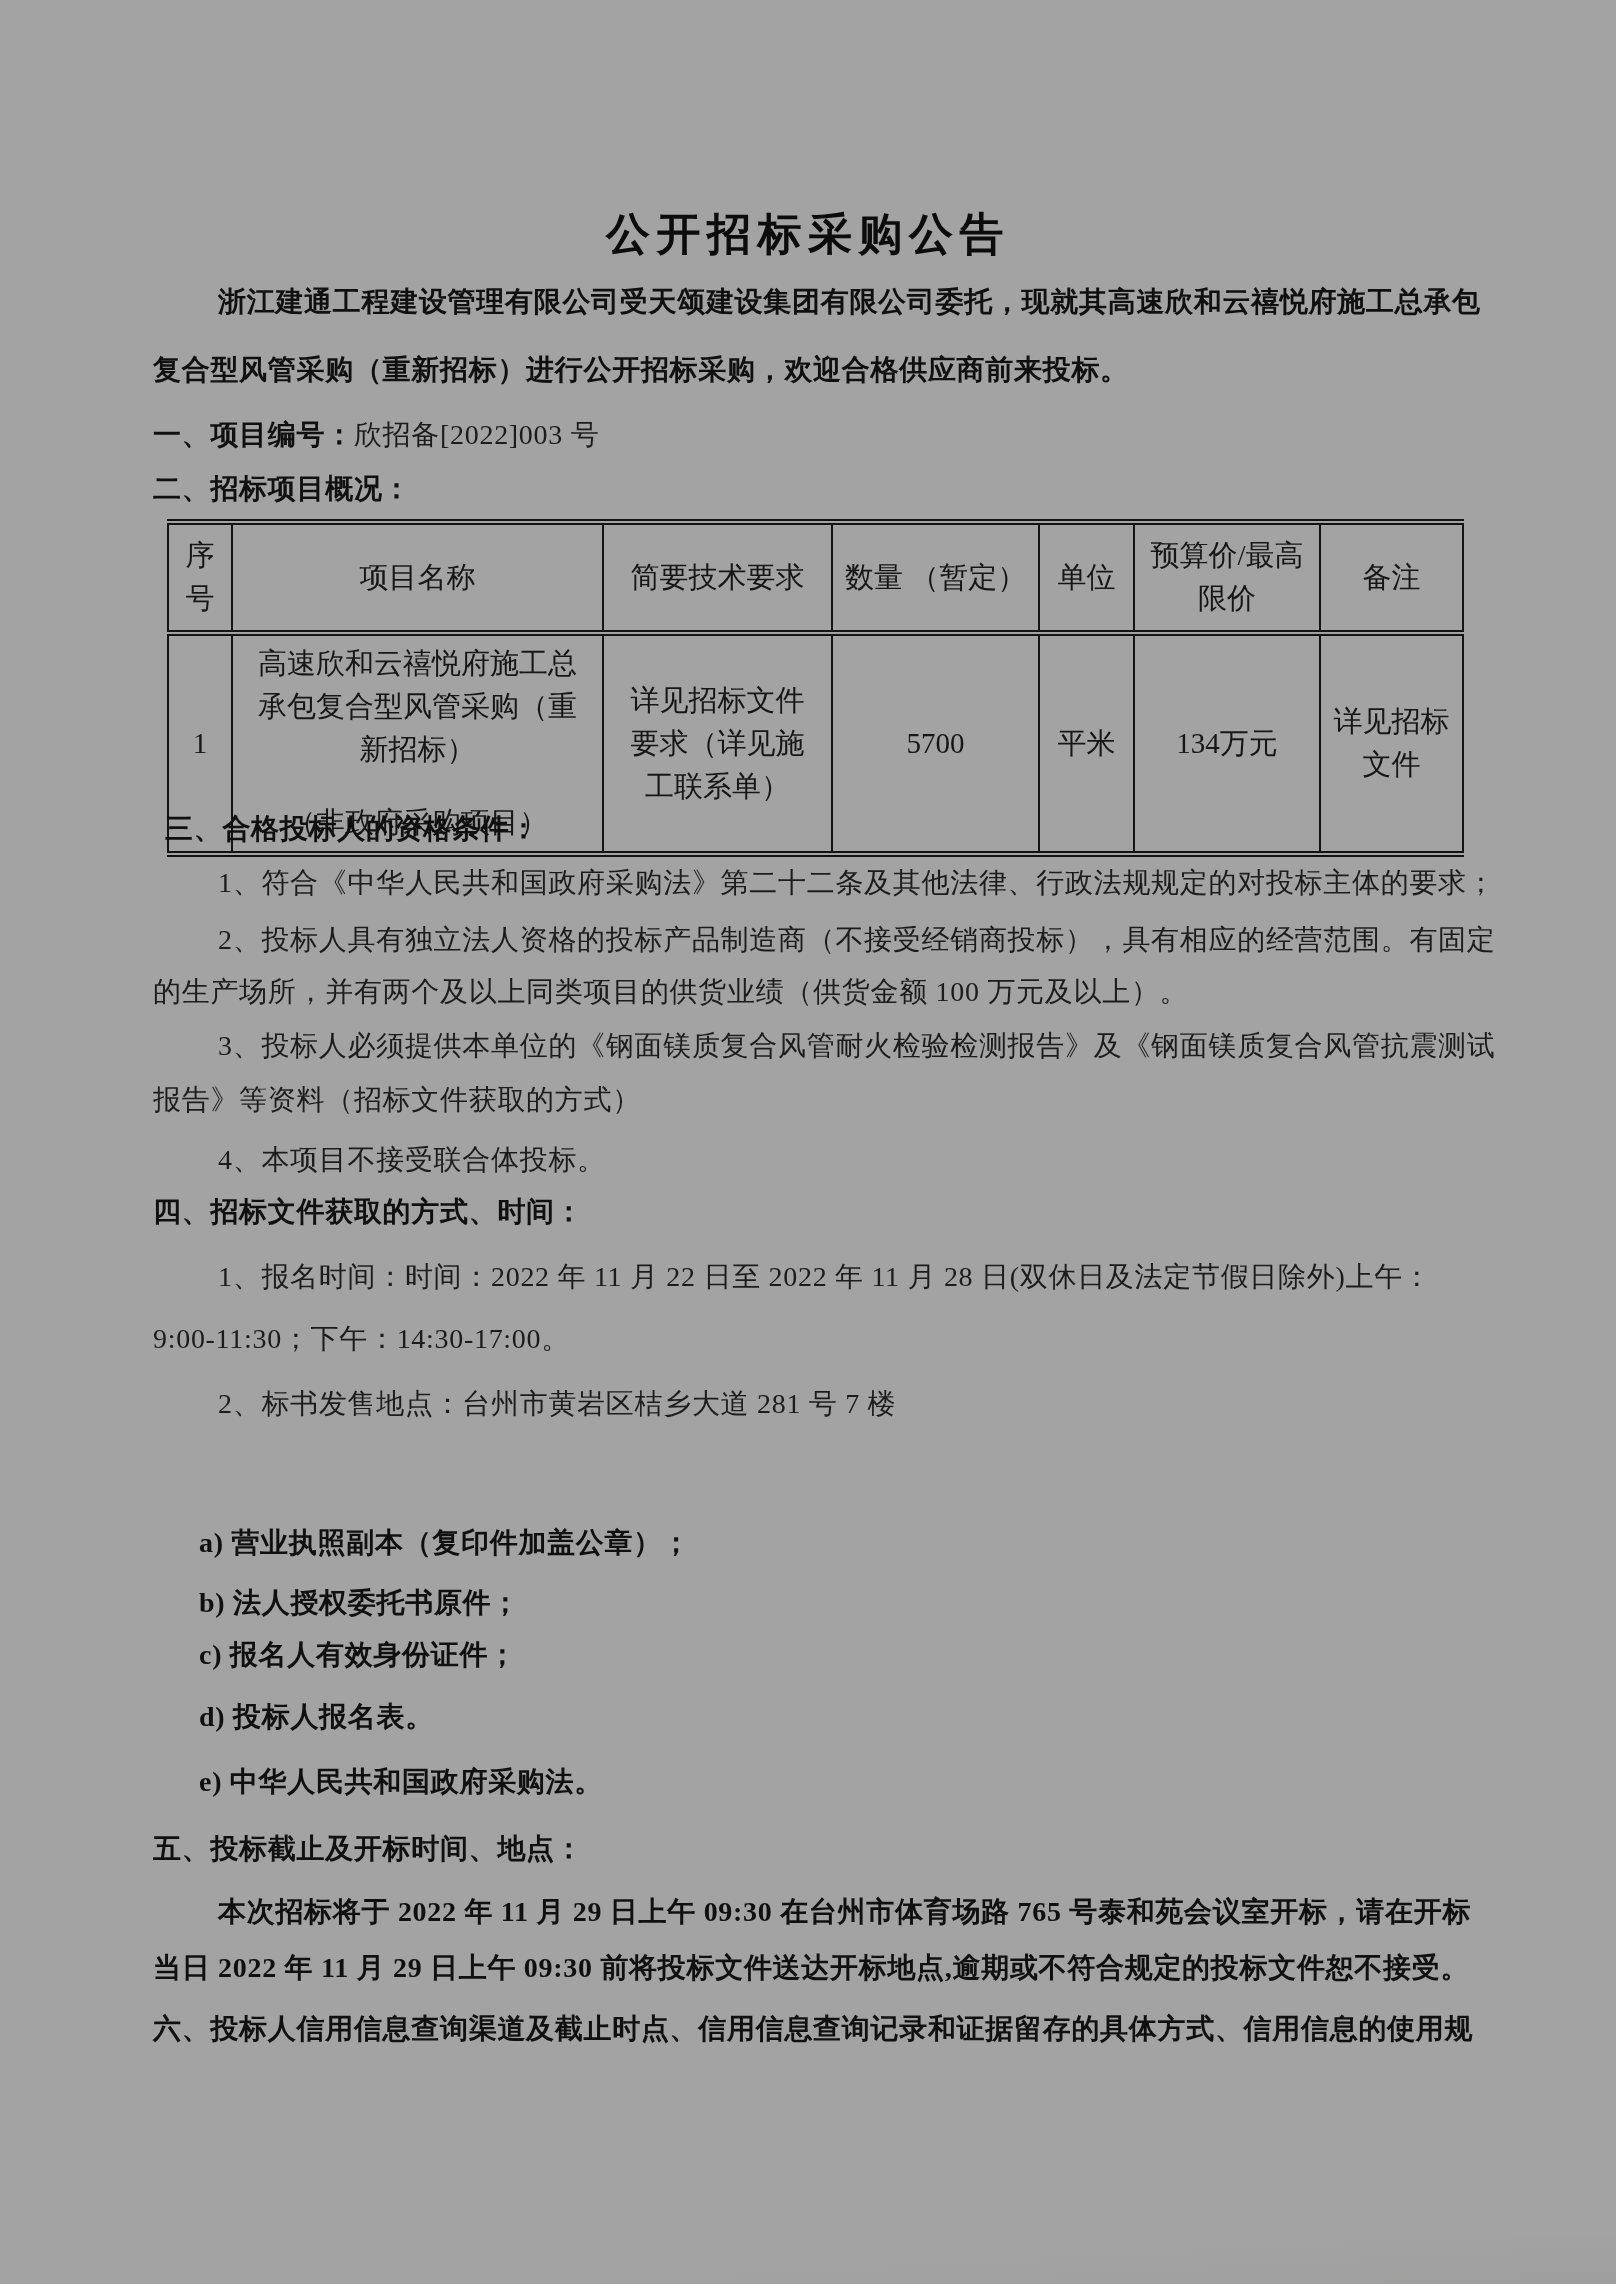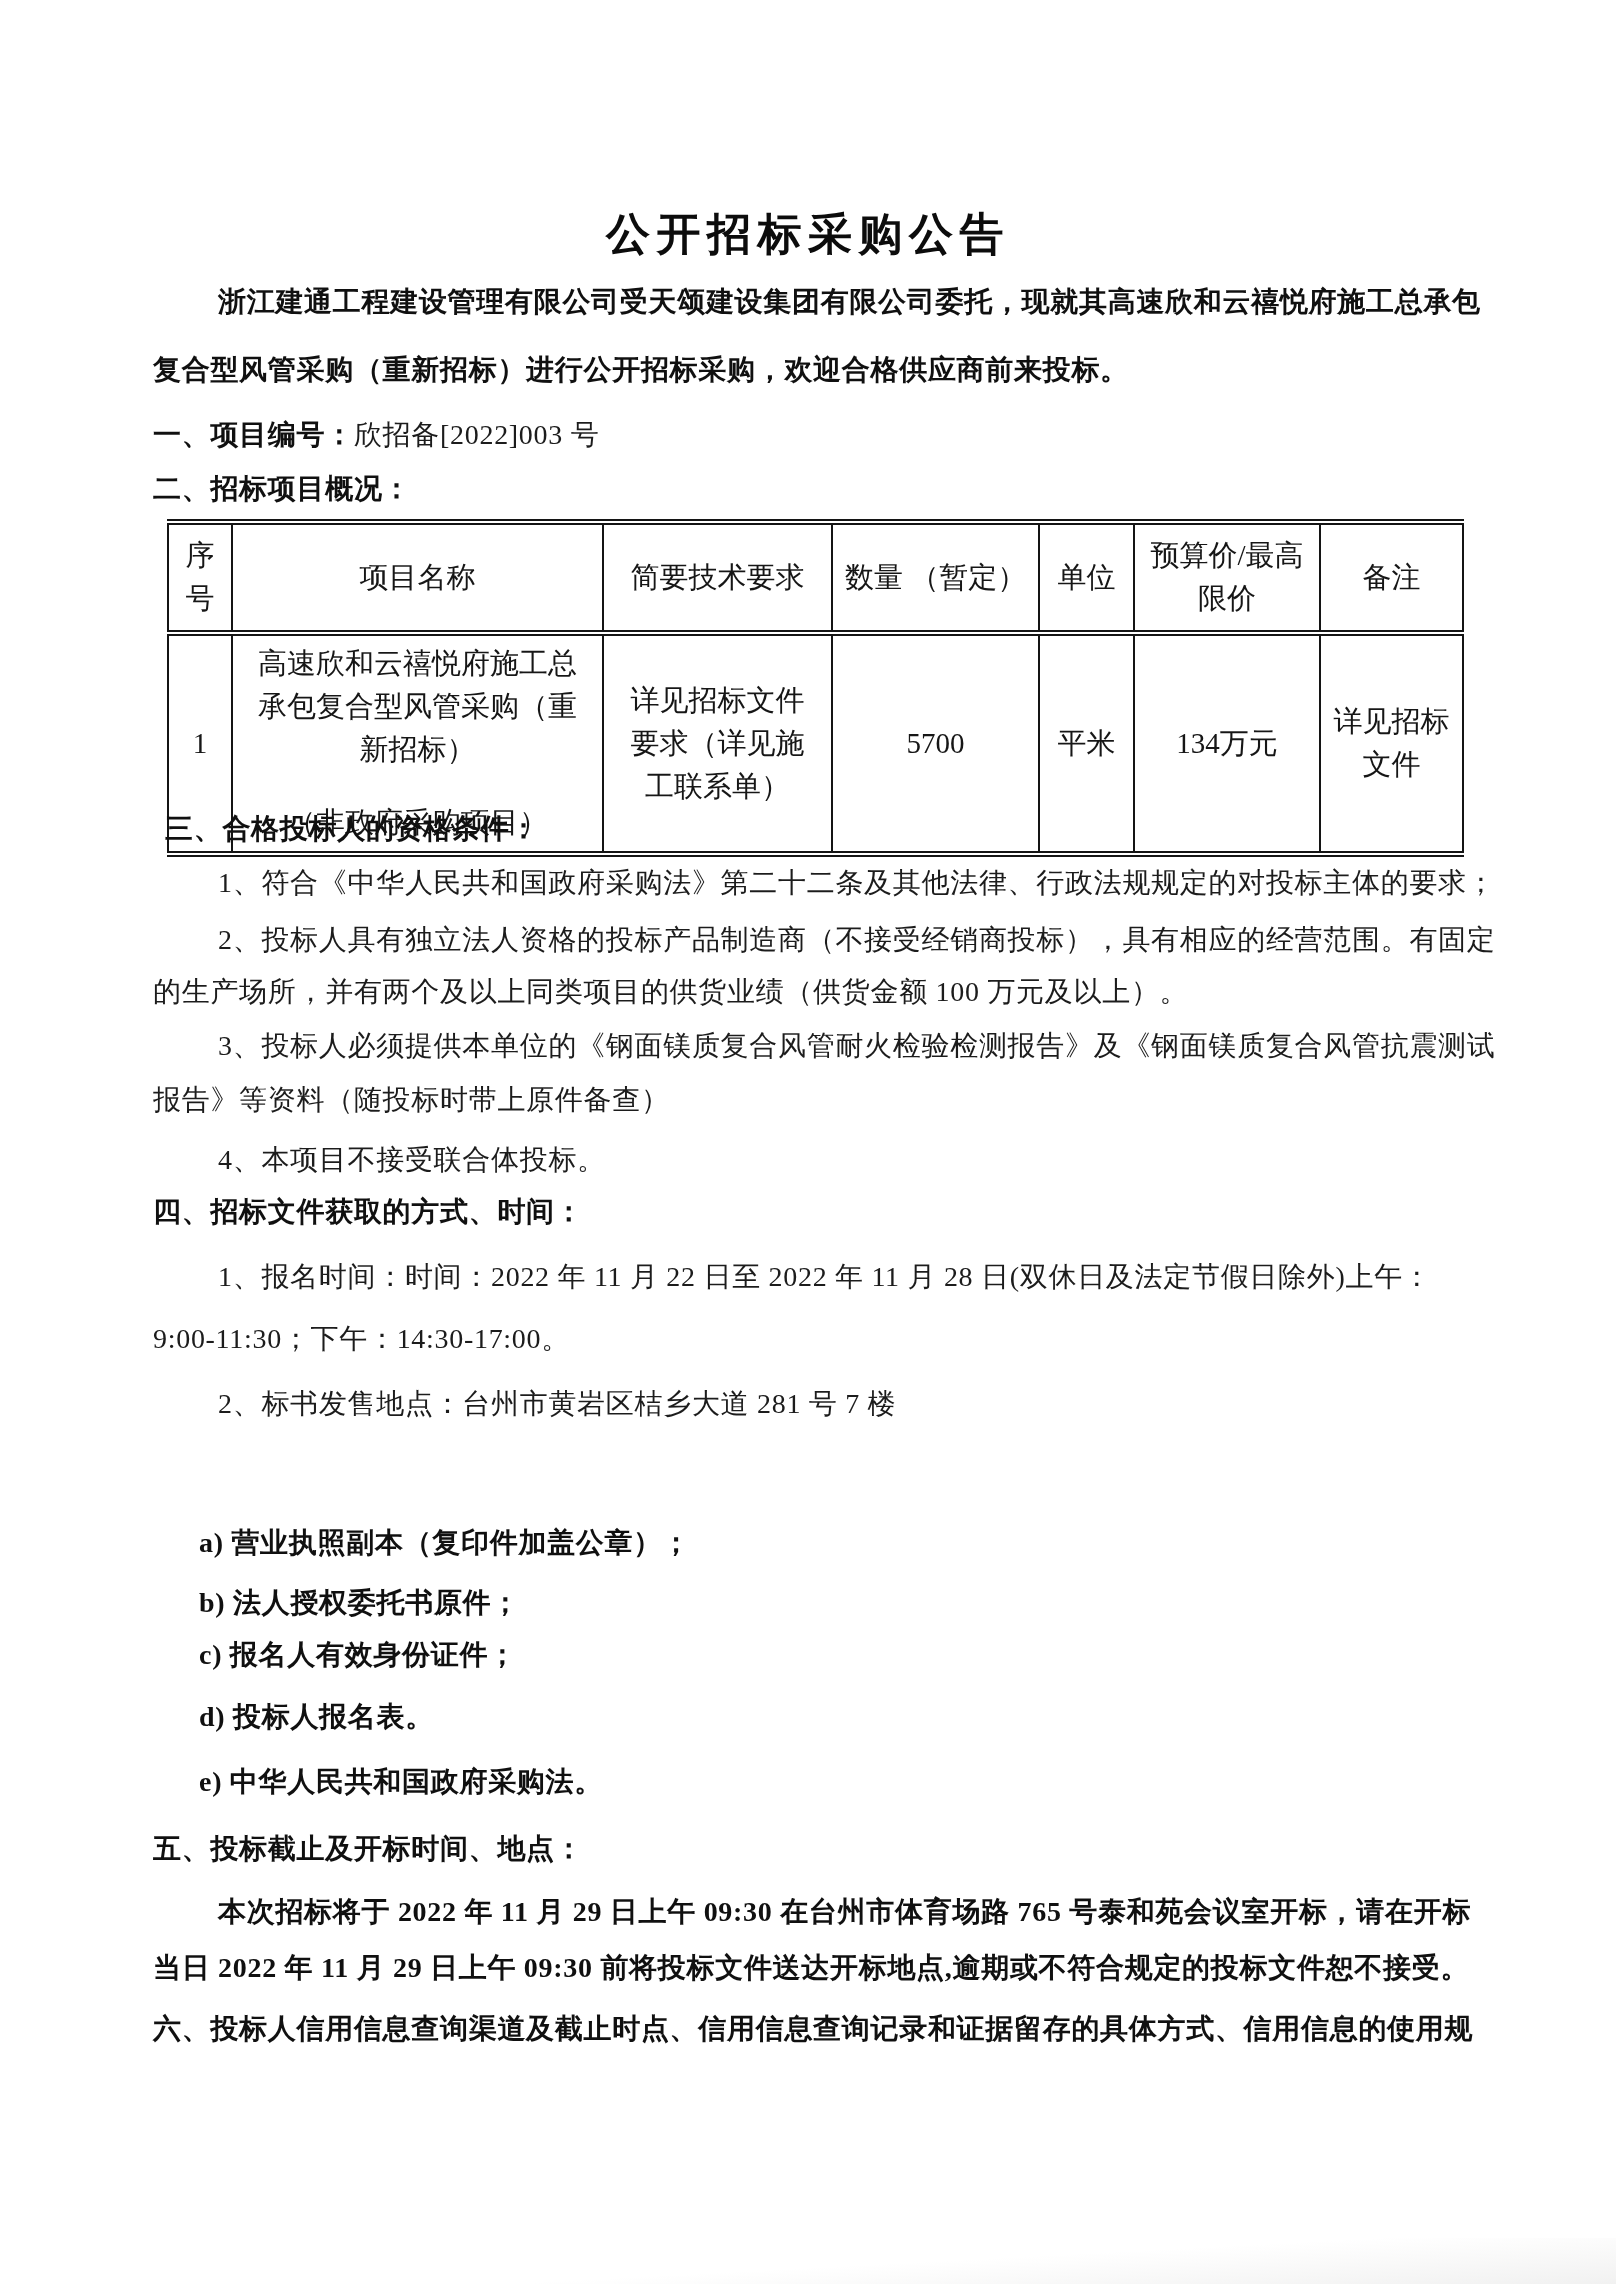--- a/index.html
+++ b/index.html
@@ -6,21 +6,21 @@
   html, body {
     margin: 0;
     padding: 0;
     background: #e8e8e8;
   }
   .page {
     position: relative;
     width: 1616px;
     height: 2284px;
     margin: 0 auto;
-    background: #ffffff;
+    background: #a3a3a3;
     overflow: hidden;
     font-family: "Liberation Serif", "DejaVu Serif", serif;
     color: #1c1c1c;
   }
   
   .page::after {
     content: "";
     position: absolute;
     left: 0;
     bottom: 0;
@@ -124,21 +124,21 @@
         <td>详见招标文件</td>
       </tr>
     </tbody>
   </table>
 
   <div class="ln b" style="top:808px; left:153px;margin-left:12px;">三、合格投标人的资格条件：</div>
   <div class="ln" style="top:862px; left:218px;">1、符合《中华人民共和国政府采购法》第二十二条及其他法律、行政法规规定的对投标主体的要求；</div>
   <div class="ln" style="top:919px; left:218px;">2、投标人具有独立法人资格的投标产品制造商（不接受经销商投标），具有相应的经营范围。有固定</div>
   <div class="ln" style="top:971px; left:153px;">的生产场所，并有两个及以上同类项目的供货业绩（供货金额 100 万元及以上）。</div>
   <div class="ln" style="top:1025px; left:218px;">3、投标人必须提供本单位的《钢面镁质复合风管耐火检验检测报告》及《钢面镁质复合风管抗震测试</div>
-  <div class="ln" style="top:1079px; left:153px;">报告》等资料（随投标时带上原件备查）</div>
+  <div class="ln" style="top:1079px; left:153px;">报告》等资料（招标文件获取的方式）</div>
   <div class="ln" style="top:1139px; left:218px;">4、本项目不接受联合体投标。</div>
 
   <div class="ln b" style="top:1191px; left:153px;">四、招标文件获取的方式、时间：</div>
   <div class="ln" style="top:1256px; left:218px;">1、报名时间：时间：2022 年 11 月 22  日至 2022 年 11 月 28 日(双休日及法定节假日除外)上午：</div>
   <div class="ln" style="top:1318px; left:153px;">9:00-11:30；下午：14:30-17:00。</div>
   <div class="ln" style="top:1383px; left:218px;">2、标书发售地点：台州市黄岩区桔乡大道 281 号 7 楼</div>
   <div class="ln b" style="top:1522px; left:199px;">a) 营业执照副本（复印件加盖公章）；</div>
   <div class="ln b" style="top:1582px; left:199px;">b) 法人授权委托书原件；</div>
   <div class="ln b" style="top:1634px; left:199px;">c) 报名人有效身份证件；</div>
   <div class="ln b" style="top:1696px; left:199px;">d) 投标人报名表。</div>

